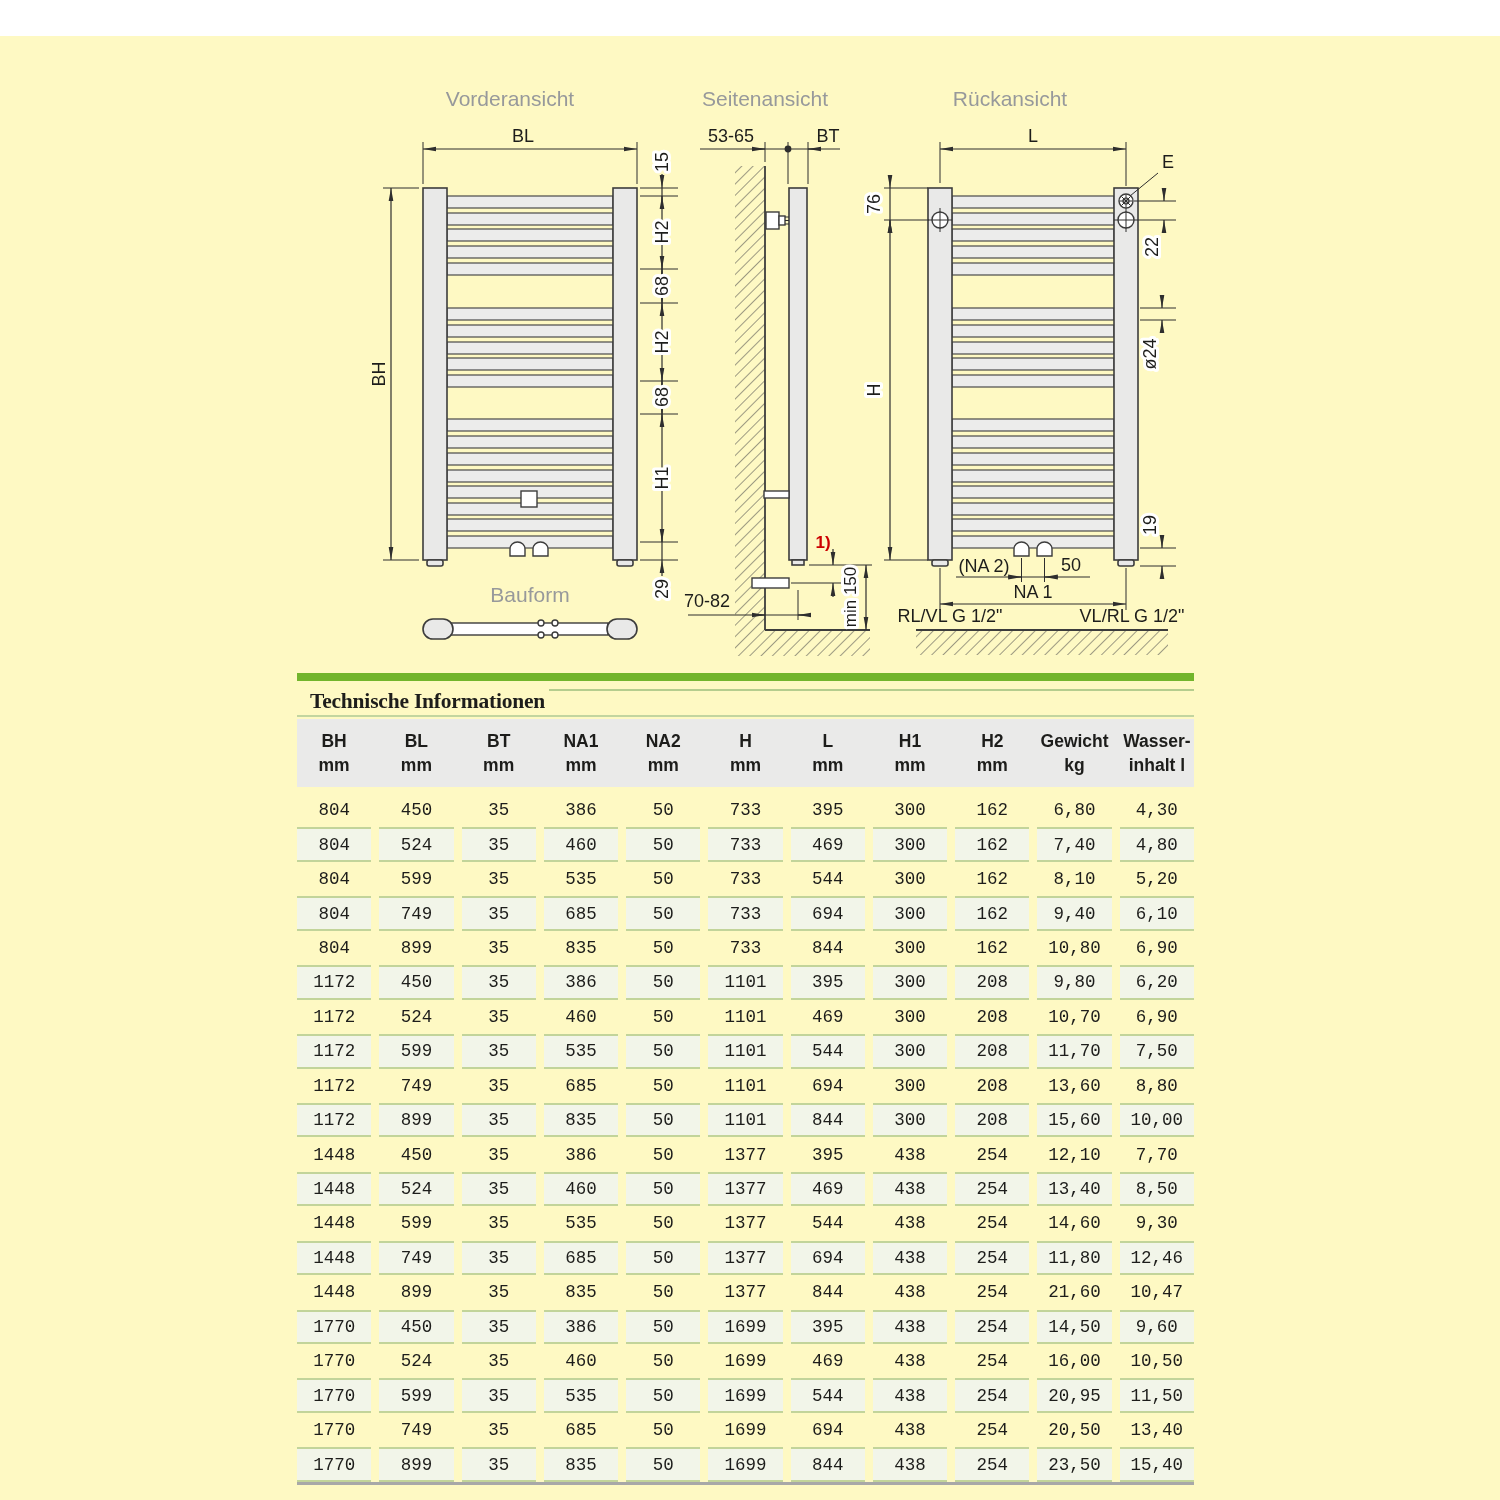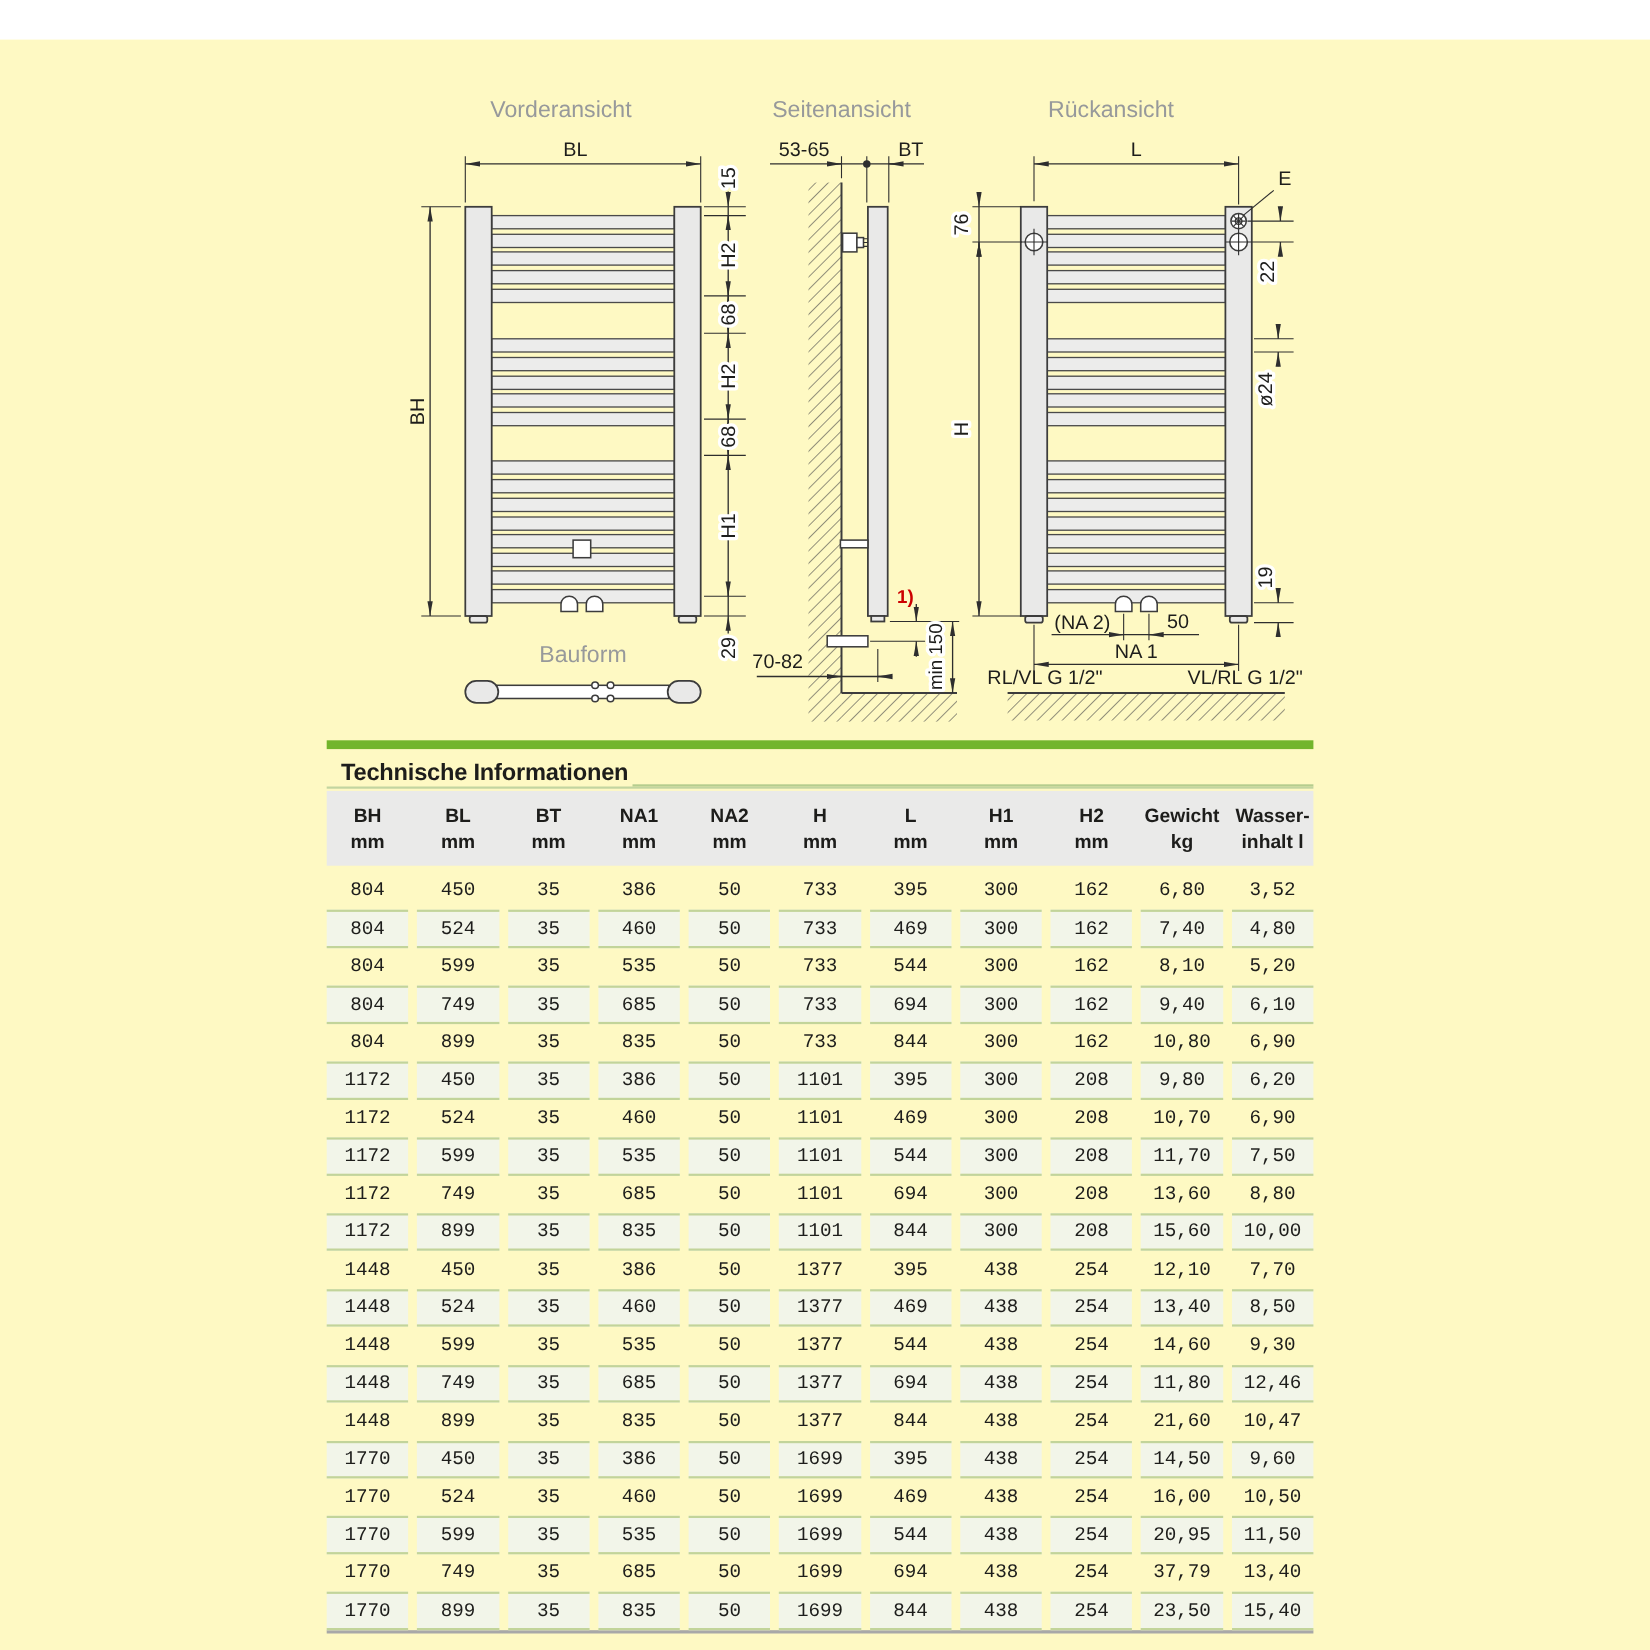--- a/index.html
+++ b/index.html
@@ -17,21 +17,21 @@
   text.dlabel{font-size:18px;fill:#1d1d1b;}
   text.small{font-size:17px;}
   text.halo{paint-order:stroke;stroke:#ffffff;stroke-width:6px;stroke-linejoin:round;}
   text.title{font-size:21px;fill:#97999b;}
   text.note{fill:#cc0000;font-weight:bold;}
   .arr{fill:#2e2e2e;}
 
   
   .tech{position:absolute;left:297px;top:637px;width:897px;}
   .bar{height:8px;background:#72b52c;}
-  .hrow{display:flex;align-items:flex-end;height:26px;margin-top:8px;}
+  .hrow{display:flex;align-items:flex-start;height:26px;margin-top:8px;font-family:Liberation Serif, serif;}
   .hrow h2{margin:0;padding-left:13px;font-size:21.5px;font-weight:bold;color:#1d1d1b;letter-spacing:-0.2px;white-space:nowrap;}
   .rule1{flex:1;height:2px;background:#b5cd8e;margin-left:4px;}
   .rule2{height:2px;background:#c2d5a0;}
   #thead{display:grid;grid-template-columns:repeat(11,1fr);gap:8px;background:#eaeae9;padding:10px 0;margin-top:2px;}
   .hcell{text-align:center;font-weight:bold;font-size:17.5px;line-height:24px;color:#1d1d1b;}
   #tbody{margin-top:6px;border-bottom:3px solid #a8a8a8;font-family:Liberation Mono, monospace;}
   .trow{display:grid;grid-template-columns:repeat(11,1fr);gap:8px;height:34.45px;}
   .tcell{display:flex;align-items:center;justify-content:center;font-size:17.5px;color:#1d1d1b;}
   .trow.shaded .tcell{background:#f2f5e9;border-top:2px solid #c2d49a;border-bottom:2px solid #c2d49a;}
 </style>
@@ -343,21 +343,21 @@
           <div class="tcell">804</div>
           <div class="tcell">450</div>
           <div class="tcell">35</div>
           <div class="tcell">386</div>
           <div class="tcell">50</div>
           <div class="tcell">733</div>
           <div class="tcell">395</div>
           <div class="tcell">300</div>
           <div class="tcell">162</div>
           <div class="tcell">6,80</div>
-          <div class="tcell">3,52</div>
+          <div class="tcell">4,30</div>
         </div>
         <div class="trow shaded">
           <div class="tcell">804</div>
           <div class="tcell">524</div>
           <div class="tcell">35</div>
           <div class="tcell">460</div>
           <div class="tcell">50</div>
           <div class="tcell">733</div>
           <div class="tcell">469</div>
           <div class="tcell">300</div>
@@ -576,21 +576,21 @@
         <div class="trow">
           <div class="tcell">1770</div>
           <div class="tcell">749</div>
           <div class="tcell">35</div>
           <div class="tcell">685</div>
           <div class="tcell">50</div>
           <div class="tcell">1699</div>
           <div class="tcell">694</div>
           <div class="tcell">438</div>
           <div class="tcell">254</div>
-          <div class="tcell">37,79</div>
+          <div class="tcell">20,50</div>
           <div class="tcell">13,40</div>
         </div>
         <div class="trow shaded">
           <div class="tcell">1770</div>
           <div class="tcell">899</div>
           <div class="tcell">35</div>
           <div class="tcell">835</div>
           <div class="tcell">50</div>
           <div class="tcell">1699</div>
           <div class="tcell">844</div>

